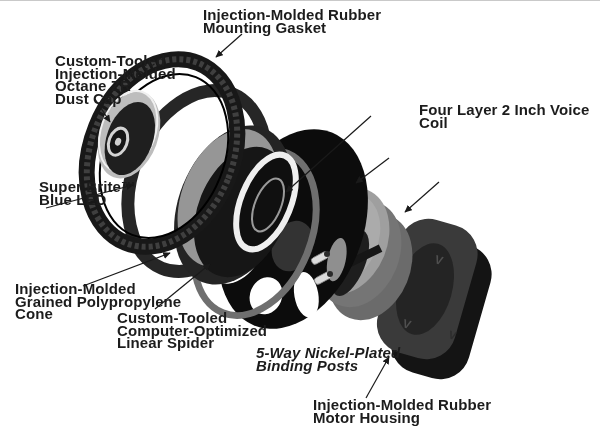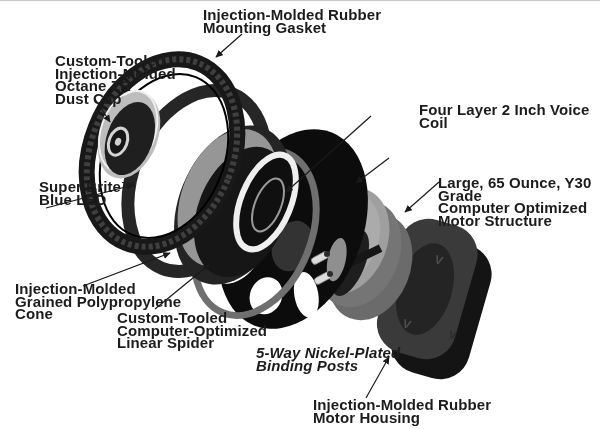--- a/index.html
+++ b/index.html
@@ -105,23 +105,20 @@
     </g>
   </svg>
 
   <div class="lbl" style="left:203px;top:8px;">Injection-Molded Rubber
 Mounting Gasket</div>
   <div class="lbl" style="left:55px;top:54px;">Custom-Tooled
 Injection-Molded
 Octane ZR
 Dust Cap</div>
   <div class="lbl" style="left:375px;top:103px;padding-left:44px;">Four Layer 2 Inch Voice Coil</div>
-  <div class="lbl" style="left:438px;top:176px;">Large, 65 Ounce, Y30 Grade
-Computer Optimized
-Motor Structure</div>
   <div class="lbl" style="left:7px;top:180px;margin-left:32px;">Super Brite™
 Blue LED</div>
   <div class="lbl" style="left:15px;top:282px;">Injection-Molded
 Grained Polypropylene
 Cone</div>
   <div class="lbl" style="left:117px;top:311px;">Custom-Tooled
 Computer-Optimized
 Linear Spider</div>
   <div class="lbl" style="left:256px;top:346px;font-style:italic;">5-Way Nickel-Plated
 Binding Posts</div>

